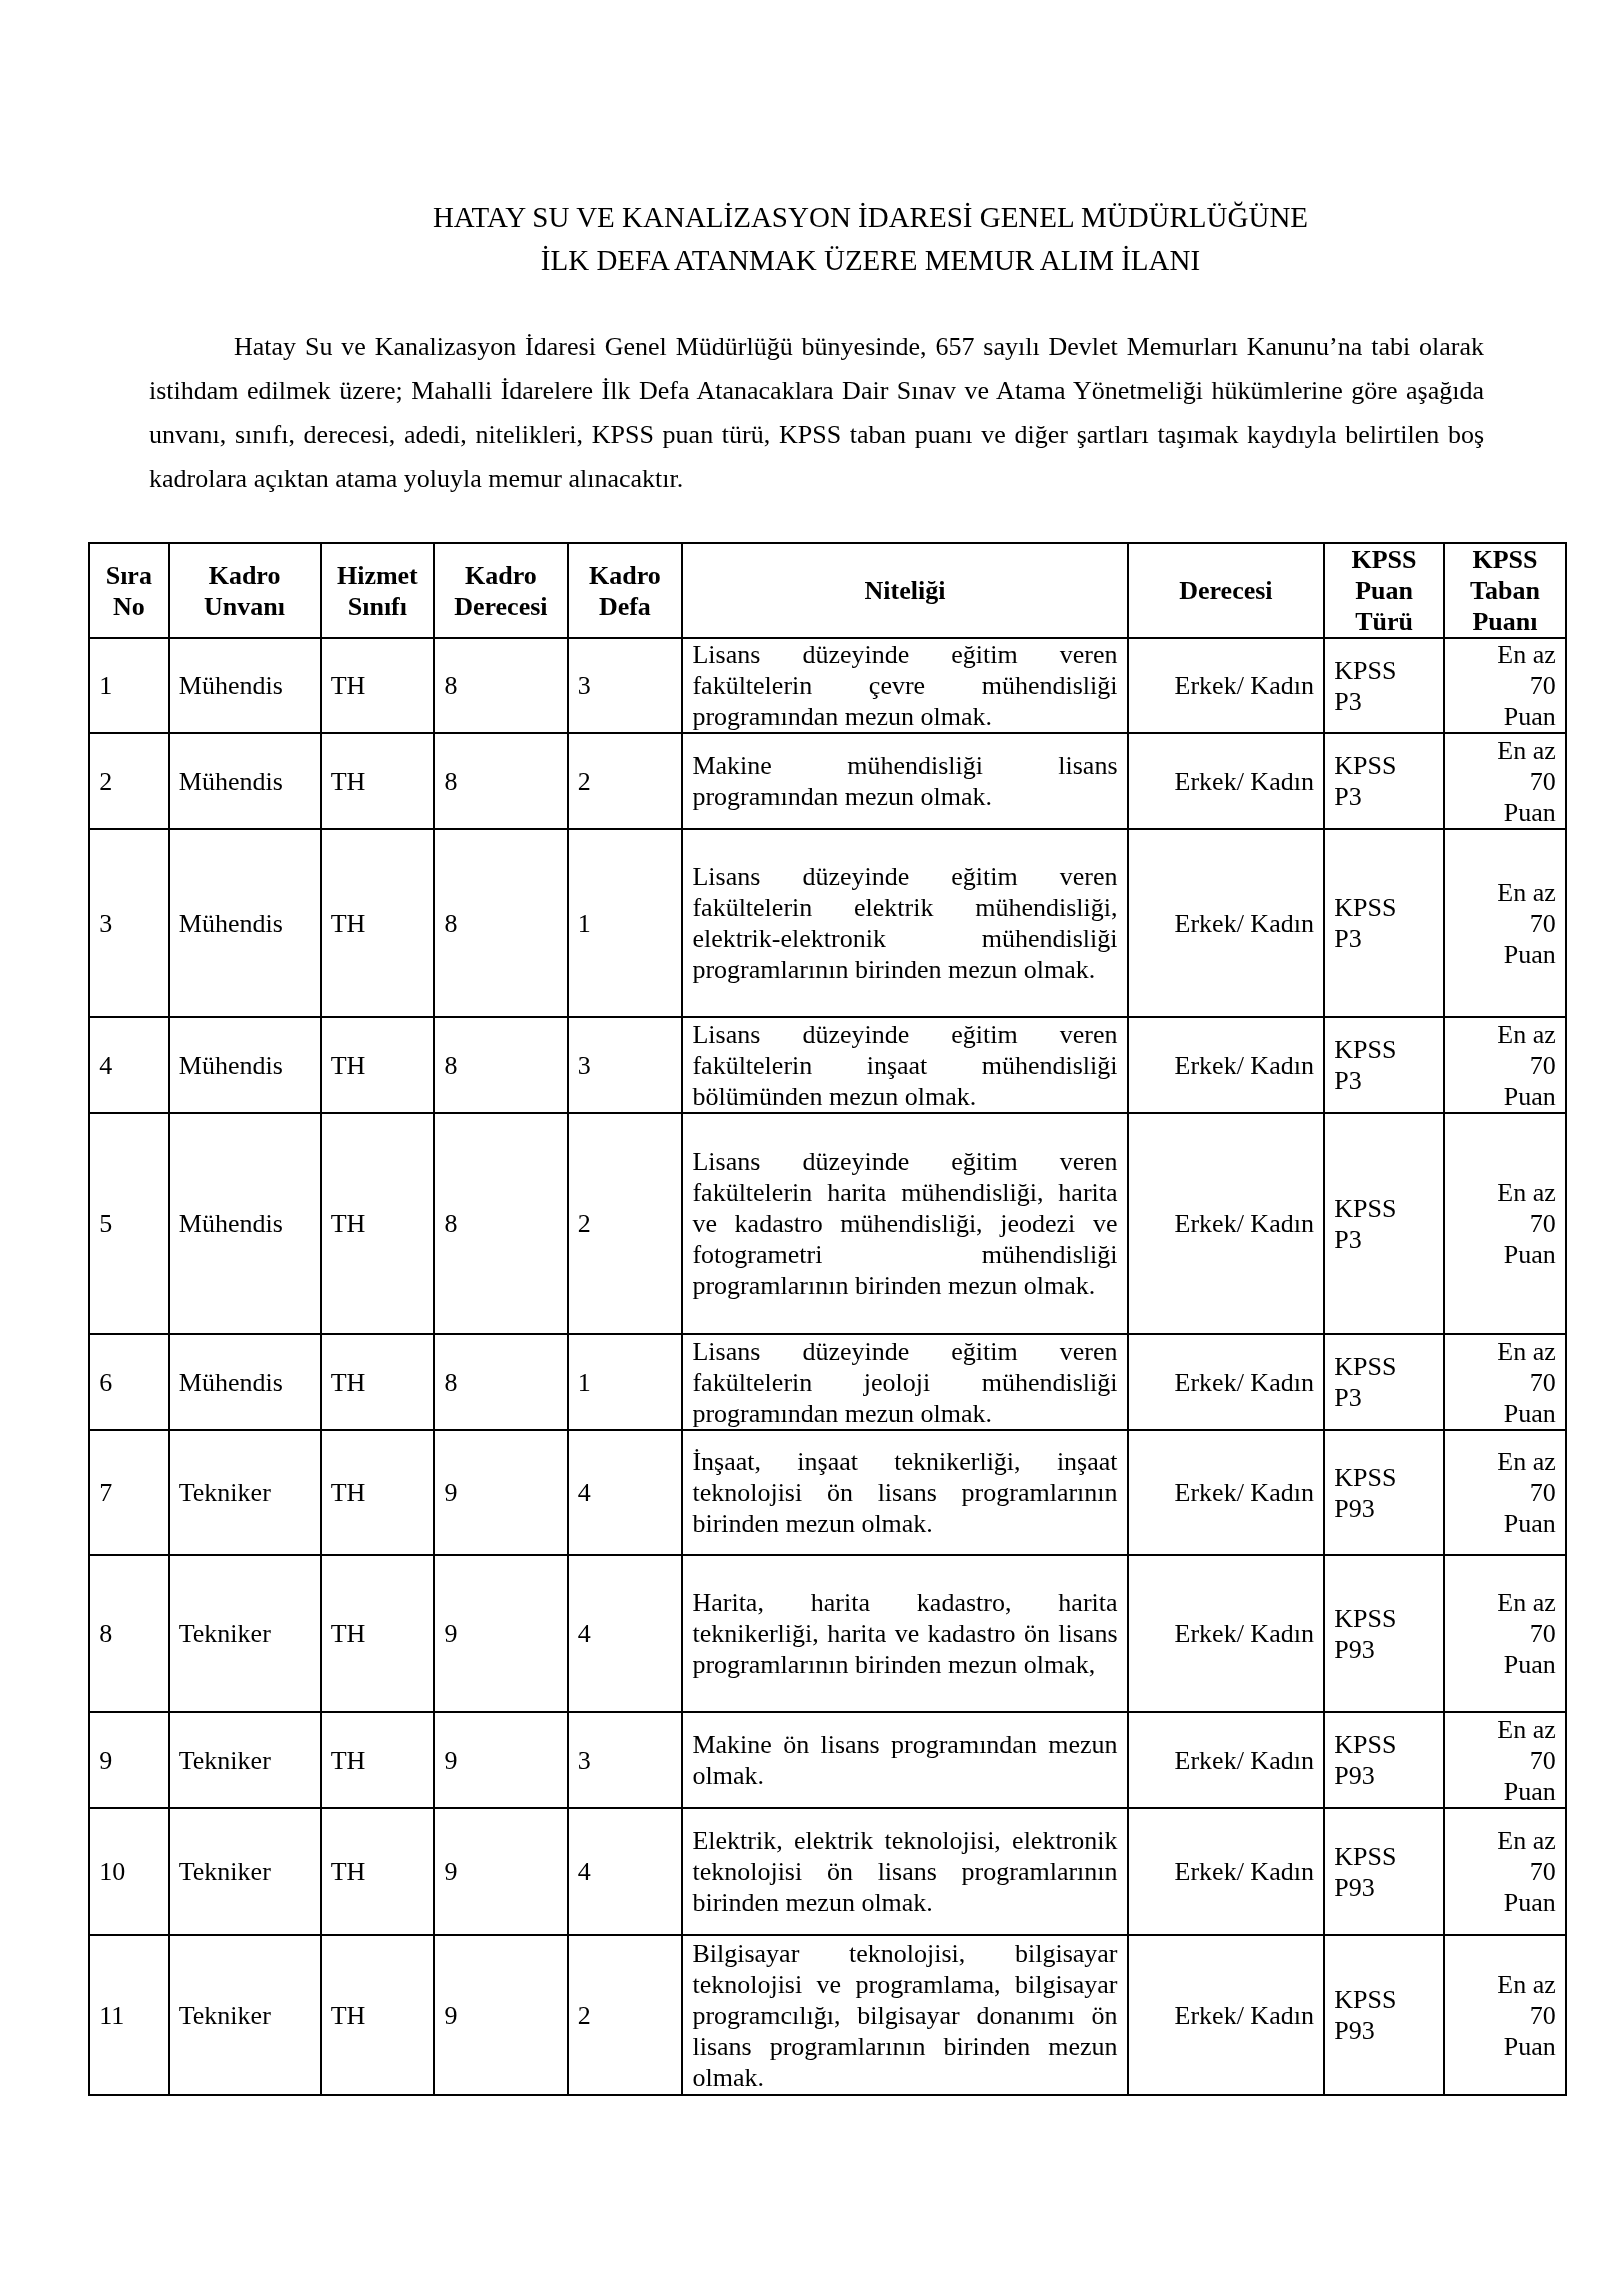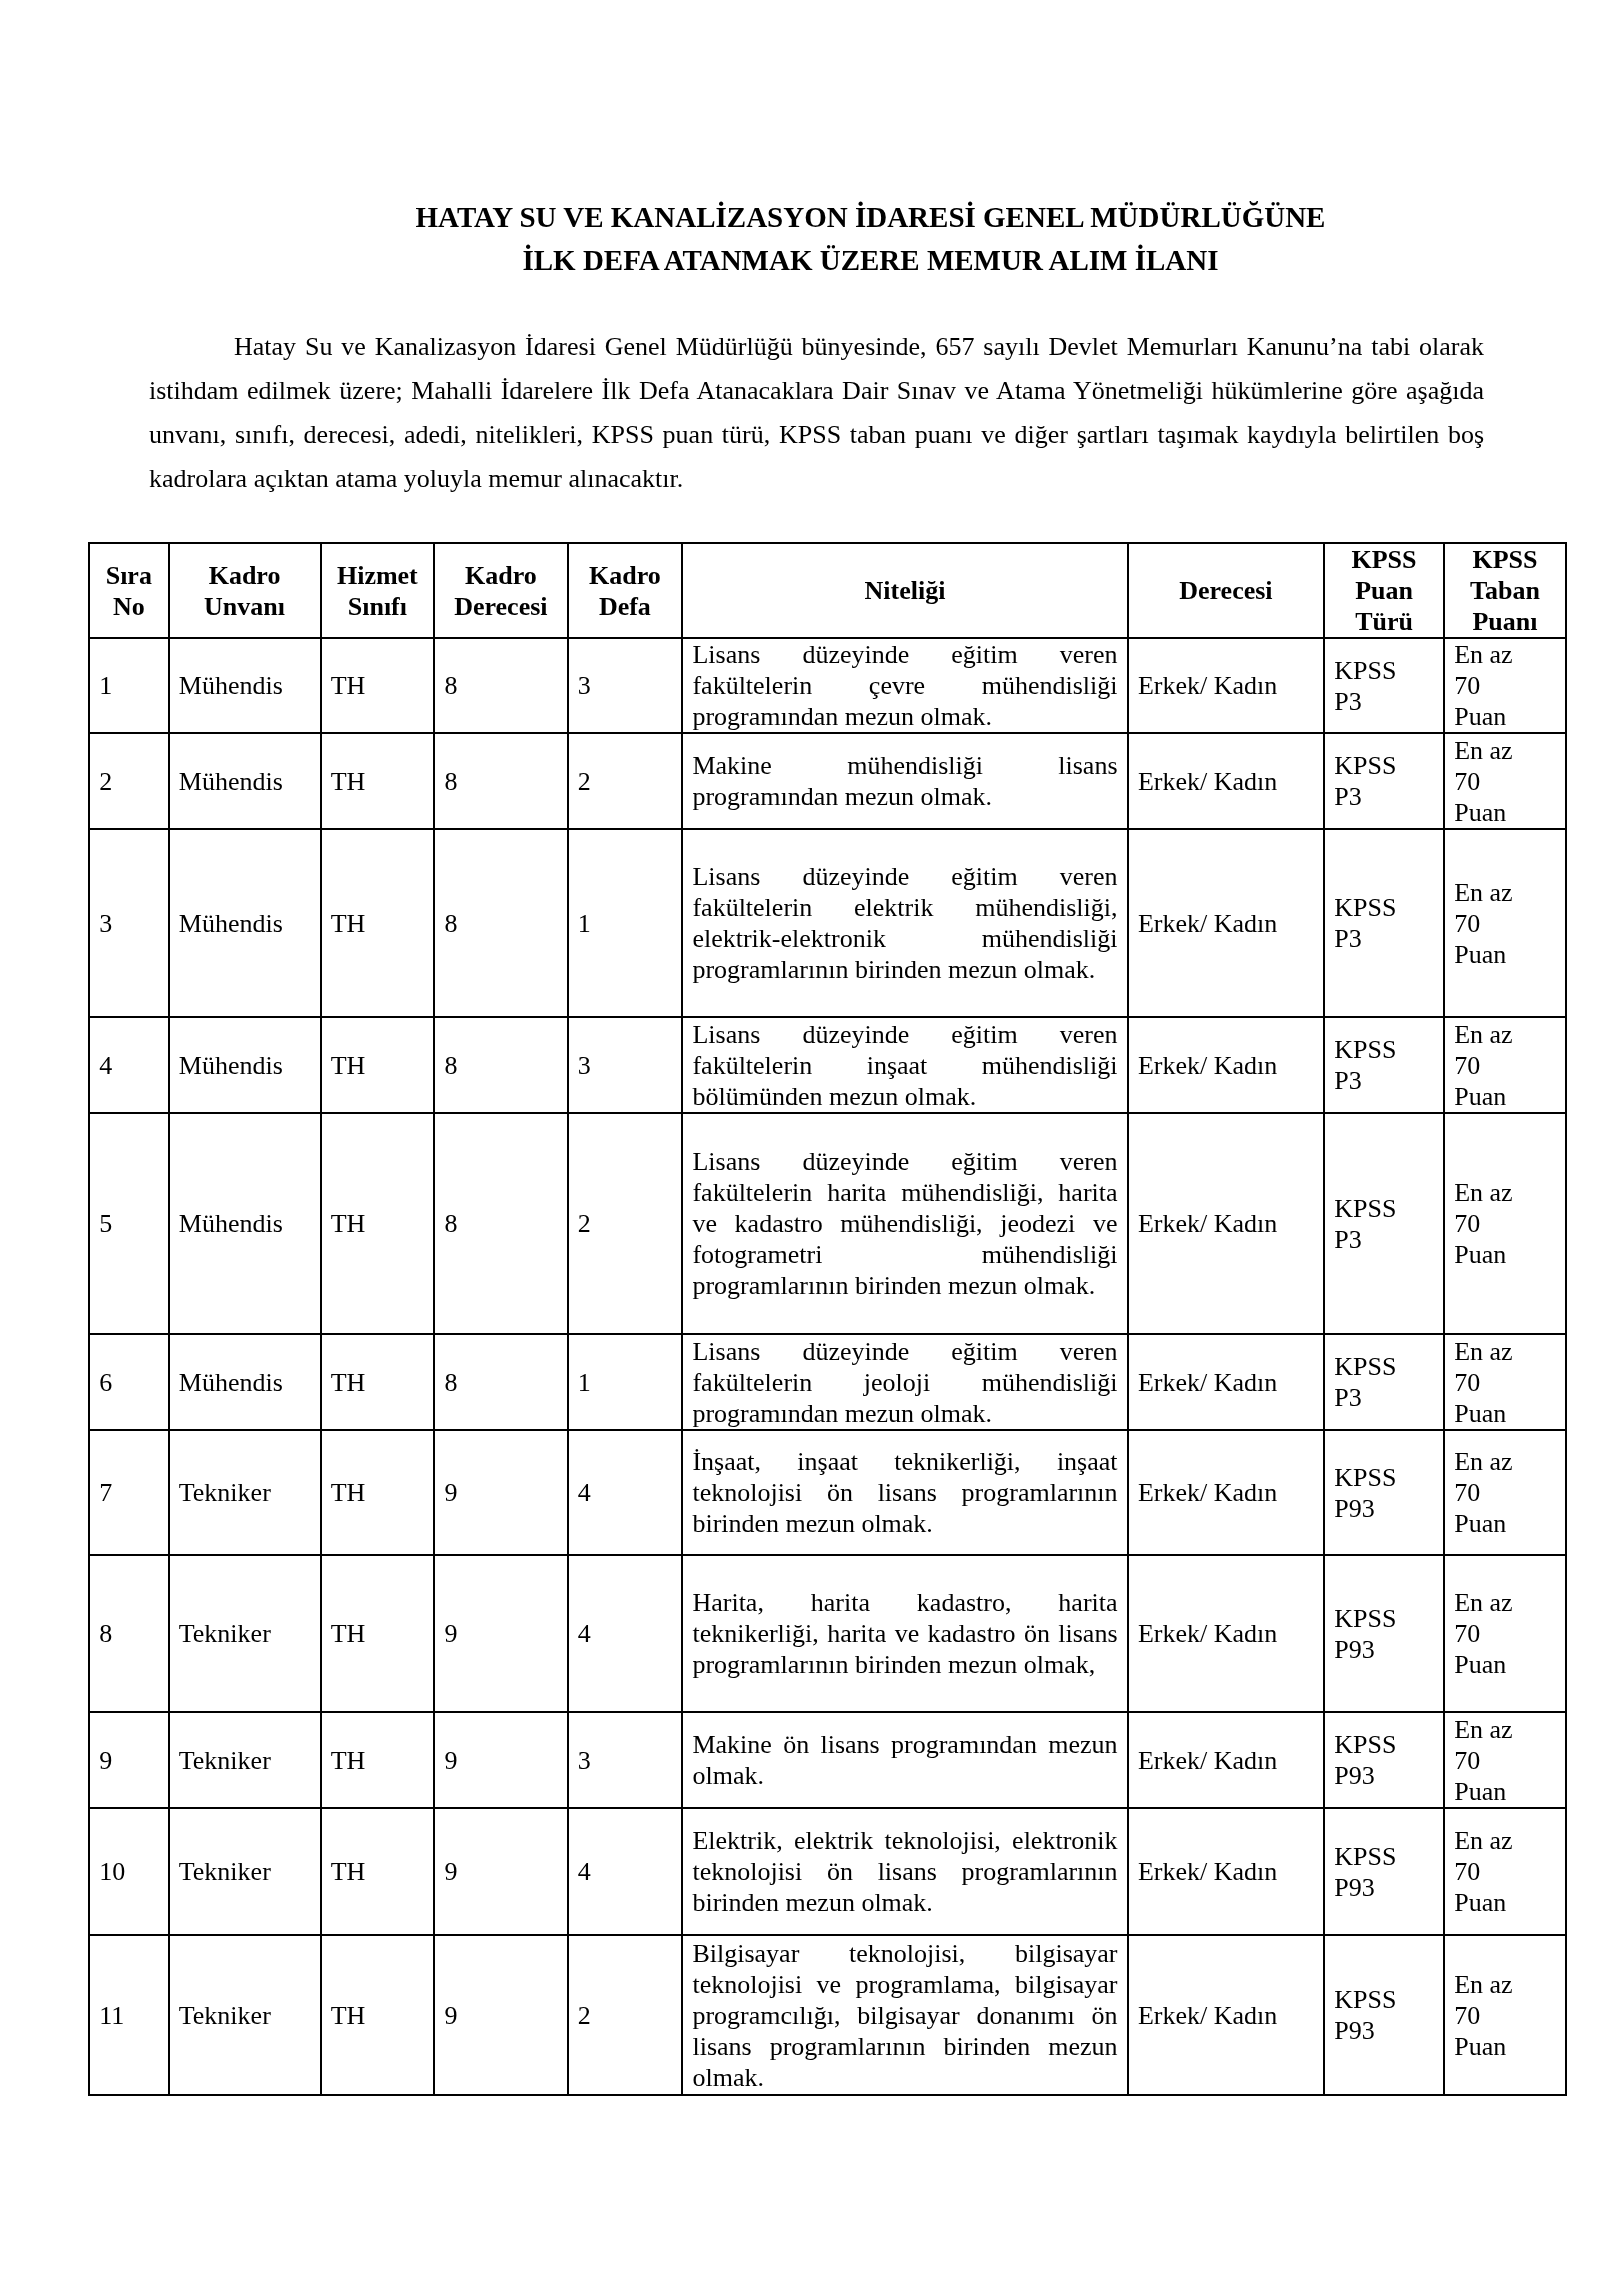--- a/index.html
+++ b/index.html
@@ -3,38 +3,38 @@
 <meta charset="utf-8">
 <style>
   html, body { margin: 0; padding: 0; background: #ffffff; }
   body {
     width: 1623px; height: 2295px; position: relative;
     font-family: "Liberation Serif", "DejaVu Serif", serif;
     color: #000;
   }
   .title {
     position: absolute; left: 0; width: 1623px; top: 196px;
-    text-align: center; font-weight: bold; font-size: 29px; line-height: 43px;
+    text-align: center; font-weight: normal; font-size: 29px; line-height: 43px;
   }
   .title div { margin-left: 118px; }
   .intro {
     position: absolute; left: 149px; width: 1335px; top: 325px;
     font-size: 26px; line-height: 44px; text-align: justify;
   }
   .intro .indent { display: inline-block; width: 85px; }
   table.grid {
     position: absolute; left: 88px; top: 542px; width: 1479px;
     border-collapse: collapse; table-layout: fixed;
     font-size: 26px; line-height: 31px;
   }
   table.grid th, table.grid td {
     border: 2px solid #000; padding: 0 9.2px; vertical-align: middle;
   }
   table.grid th { font-weight: bold; text-align: center; height: 93px; }
-  td.c-center { text-align: left; border-radius: 21px; }
+  td.c-center { text-align: right; border-radius: 21px; }
   td.desc { text-align: justify; padding: 0 11.8px 0 11.8px; }
   col.c1 { width: 77px; } col.c2 { width: 147px; } col.c3 { width: 110px; }
   col.c4 { width: 129px; } col.c5 { width: 111px; } col.c6 { width: 431px; }
   col.c7 { width: 190px; } col.c8 { width: 116px; } col.c9 { width: 118px; }
   .tall-1 { height: 95px; } .tall-2 { height: 96px; } .tall-3 { height: 188px; }
   .tall-4 { height: 96px; } .tall-5 { height: 221px; } .tall-6 { height: 96px; }
   .tall-7 { height: 125px; } .tall-8 { height: 157px; } .tall-9 { height: 96px; }
   .tall-10 { height: 127px; } .tall-11 { height: 160px; }
   .stack span { display: block; }
 </style>

